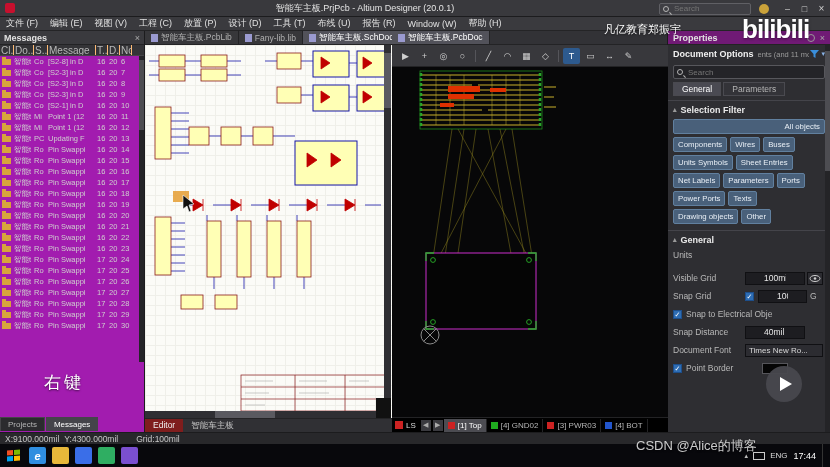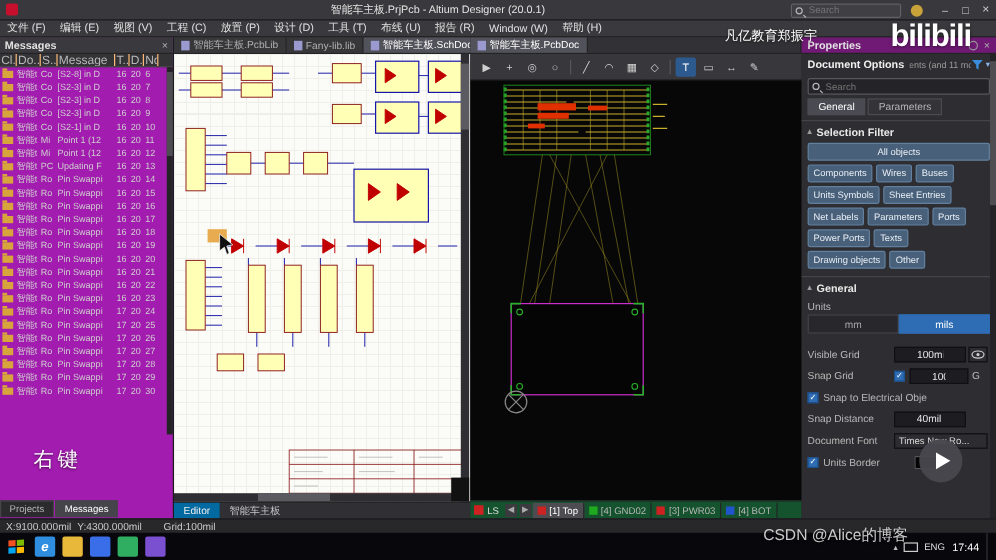--- a/index.html
+++ b/index.html
@@ -42,21 +42,21 @@
   .hcell{font-size:10px;color:#b8b8b8;border-right:1px solid #fdba74;overflow:hidden;
          white-space:nowrap;padding-left:1px;line-height:11px;flex:none;}
   .msg-rows{height:276px;overflow:hidden;}
   .msg-row{height:11px;display:flex;align-items:center;padding-left:1px;}
   .folder{width:9px;height:6px;background:#d8a43c;position:relative;margin:0 3px 0 1px;flex:none;}
   .folder::before{content:"";position:absolute;left:0;top:-2px;width:4px;height:2px;background:#d8a43c;}
   .mc{font-size:7.5px;color:#cfcfcf;overflow:hidden;white-space:nowrap;flex:none;line-height:11px;}
   .mc.doc{width:20px}.mc.src{width:14px}.mc.msg{width:49px}.mc.t{width:12px}.mc.d{width:12px}.mc.no{width:12px}
   .lp-scroll{position:absolute;right:0;top:25px;width:5px;height:306px;background:#242427;}
   .lp-scroll i{display:block;width:5px;height:70px;background:#4d4d52;margin-top:4px;}
-  .context-hint{position:absolute;left:28px;top:340px;font-size:17px;color:#ffffff;letter-spacing:3px;
+  .context-hint{position:absolute;left:44px;top:340px;font-size:17px;color:#ffffff;letter-spacing:3px;
                 text-shadow:0 1px 2px rgba(0,0,0,.6);}
   .panel-tabs{position:absolute;left:0;bottom:1px;height:14px;display:flex;}
   .ptab{padding:0 7px;font-size:8px;color:#b5b5b5;background:#2b2b2e;border:1px solid #454548;
         border-bottom:none;line-height:13px;margin-right:1px;}
   .ptab.active{background:#44444a;color:#fff;}
 
   
   .mid-panel{position:absolute;left:145px;top:31px;width:247px;height:401px;background:#2d2d30;
              border-right:1px solid #1c1c1e;}
   .doc-tabbar{height:14px;background:#323236;display:flex;border-bottom:1px solid #232325;}
@@ -68,34 +68,34 @@
               background-image:linear-gradient(#efefe9 1px,transparent 1px),
                                linear-gradient(90deg,#efefe9 1px,transparent 1px);
               background-size:10px 10px;overflow:hidden;}
   .sch-vscroll{position:absolute;right:0;top:14px;width:7px;height:373px;background:#2f2f33;}
   .sch-vscroll i{display:block;width:7px;height:55px;background:#5a5a60;margin-top:8px;}
   .sch-hscroll{position:absolute;left:0;bottom:14px;height:7px;width:232px;background:#2f2f33;}
   .sch-hscroll i{display:block;height:7px;width:60px;background:#5a5a60;margin-left:70px;}
   .sch-corner{position:absolute;right:0;bottom:14px;width:15px;height:20px;background:#111;}
   .editorbar{position:absolute;left:0;bottom:0;height:14px;width:247px;background:#303034;
              display:flex;align-items:center;border-top:1px solid #232325;}
-  .ed-tab{background:#0369a1;color:#eee;font-size:8.5px;padding:0 8px;line-height:13px;}
+  .ed-tab{background:#7f1d1d;color:#eee;font-size:8.5px;padding:0 8px;line-height:13px;}
   .ed-doc{color:#c5c5c5;font-size:8.5px;padding:0 8px;}
 
   
   .pcb-panel{position:absolute;left:392px;top:31px;width:276px;height:401px;background:#2d2d30;
              border-right:1px solid #1c1c1e;}
   .pcb-toolbar{position:absolute;left:0;top:14px;width:276px;height:22px;background:#38383c;
                border-bottom:1px solid #232325;display:flex;align-items:center;padding:0 4px;}
   .ticon{width:17px;height:16px;display:flex;align-items:center;justify-content:center;font-size:9px;
          color:#cfcfcf;border-radius:2px;margin:0 1px;flex:none;}
   .ticon.active{background:#2d5a8e;color:#fff;}
   .tsep{width:1px;height:12px;background:#55555a;margin:0 3px;flex:none;}
   .pcb-canvas{position:absolute;left:0;top:36px;width:276px;height:350px;background:#070708;overflow:hidden;}
-  .layerbar{position:absolute;left:0;bottom:0;width:276px;height:15px;background:#14532d;
+  .layerbar{position:absolute;left:0;bottom:0;width:276px;height:15px;background:#000000;
             border-top:1px solid #232325;display:flex;align-items:center;padding:0 3px;}
   .ls-swatch{width:8px;height:8px;background:#cc2222;margin-right:3px;flex:none;}
   .ls-label{font-size:8px;color:#ddd;margin-right:4px;}
   .lnav{width:10px;height:11px;display:flex;align-items:center;justify-content:center;color:#aaa;
         font-size:7px;background:#3a3a3f;margin:0 1px;flex:none;}
   .layer-tab{display:flex;align-items:center;padding:0 4px;height:13px;font-size:8px;color:#b5b5b5;
              border-right:1px solid #232325;white-space:nowrap;}
   .layer-tab.active{background:#4c4c52;color:#fff;}
   .layer-tab .sw{width:7px;height:7px;margin-right:3px;flex:none;}
 
@@ -117,21 +117,21 @@
                    font-family:"Liberation Sans",sans-serif;}
   .pp-tabs{display:flex;margin:3px 5px 2px;}
   .pp-tab{padding:1px 8px;font-size:8.5px;color:#b5b5b5;background:#333338;border:1px solid #4a4a50;margin-right:2px;}
   .pp-tab.active{background:#4a4a52;color:#fff;}
   .sec-head{display:flex;align-items:center;font-size:9px;font-weight:bold;color:#e8e8e8;
             padding:4px 5px 2px;border-top:1px solid #44444a;margin-top:4px;}
   .sec-head .tri{color:#9a9a9a;margin-right:4px;font-size:7px;}
   .sf-buttons{display:flex;flex-wrap:wrap;gap:3px;padding:2px 5px;}
   .sf-btn{background:#49607a;border:1px solid #61809f;color:#e8eef5;font-size:7.8px;border-radius:2px;
           padding:2px 4px;white-space:nowrap;font-family:"Liberation Sans",sans-serif;}
-  .sf-btn.wide{flex-basis:100%;text-align:center;}
+  .sf-btn.wide{flex-basis:100%;text-align:right;}
   .units-label{font-size:8.5px;color:#b8b8b8;padding:3px 5px 1px;}
   .units-toggle{display:flex;margin:1px 5px 4px;}
   .unit{flex:1;text-align:center;font-size:8.5px;padding:2px 0;background:#28282c;color:#a8a8a8;
         border:1px solid #44444a;}
   .unit.active{background:#2e6db4;color:#fff;border-color:#2e6db4;}
   .prow{display:flex;align-items:center;padding:0 5px;height:18px;}
   .plabel{font-size:8.5px;color:#b8b8b8;width:72px;white-space:nowrap;overflow:hidden;flex:none;}
   .plabel.full{width:auto;flex:1;}
   .pfield{width:60px;height:13px;background:#1d1d21;border:1px solid #101013;color:#e8e8e8;
           font-size:8.5px;padding:0 18px;font-family:"Liberation Sans",sans-serif;}
@@ -678,24 +678,20 @@
         <button class="sf-btn">Texts</button>
         <button class="sf-btn">Drawing objects</button>
         <button class="sf-btn">Other</button>
       </div>
 
     <div class="sec-head">
       <span class="tri">▴</span>
       <span>General</span>
     </div>
     <div class="units-label">Units</div>
-    <div class="units-toggle">
-      <span class="unit">mm</span>
-      <span class="unit active">mils</span>
-    </div>
 
     <div class="prow" style="margin-top:8px;">
       <span class="plabel">Visible Grid</span>
       <input class="pfield" value="100mil" style="">
       <span class="pbtn">
         <svg width="12" height="9">
             <ellipse cx="6" cy="4.5" rx="5" ry="3" fill="none" stroke="#cfcfcf"></ellipse>
             <circle cx="6" cy="4.5" r="1.3" fill="#cfcfcf"></circle>
           </svg>
       </span>
@@ -713,21 +709,21 @@
     <div class="prow">
       <span class="plabel">Snap Distance</span>
       <input class="pfield" value="40mil" style="">
     </div>
     <div class="prow">
       <span class="plabel">Document Font</span>
       <button class="font-btn">Times New Ro...</button>
     </div>
     <div class="prow">
       <span class="cb">✓</span>
-      <span class="plabel">Units Border</span>
+      <span class="plabel">Point Border</span>
       <span class="swatch"></span>
     </div>
     <div class="pp-scroll">
         <i></i>
       </div>
   </div>
 
   <div class="statusbar">
     <span>X:9100.000mil</span>
     <span>Y:4300.000mil</span>

